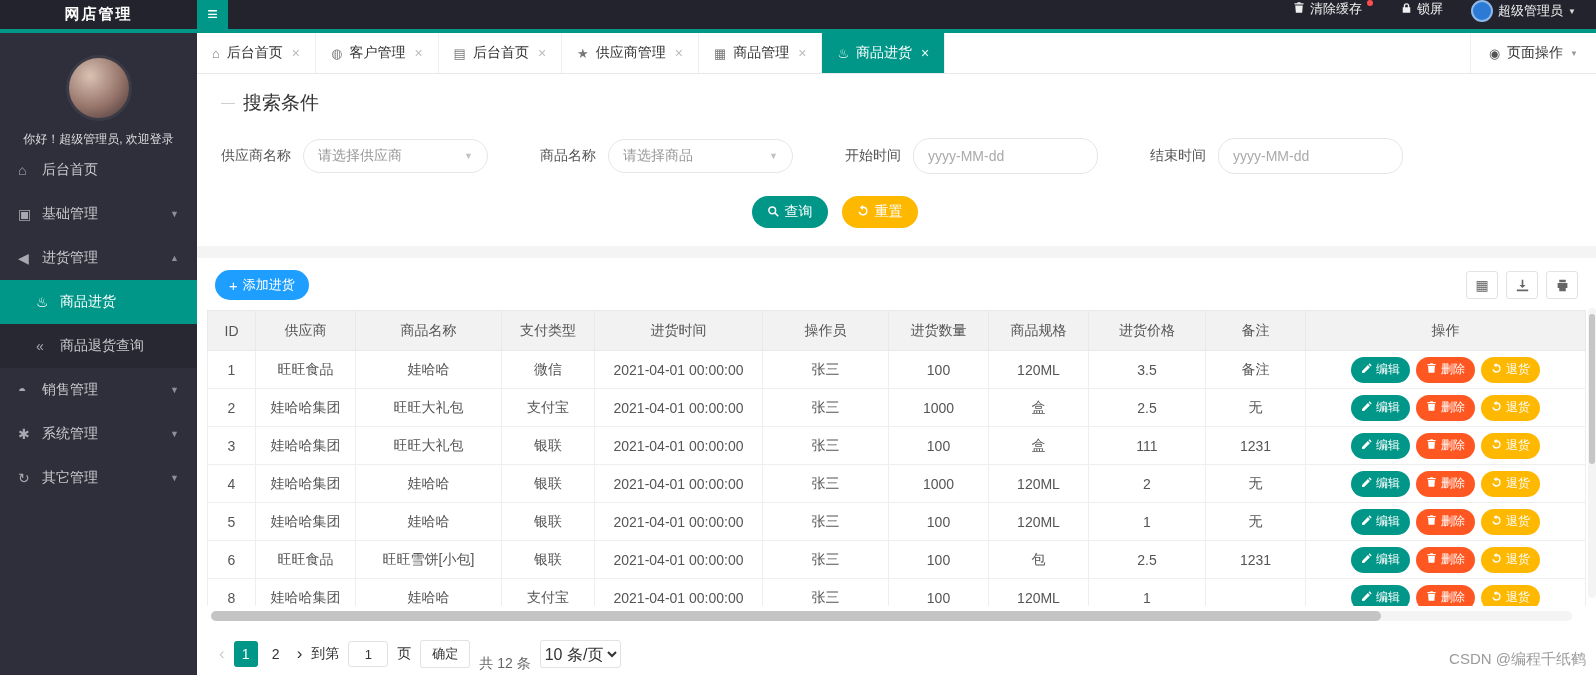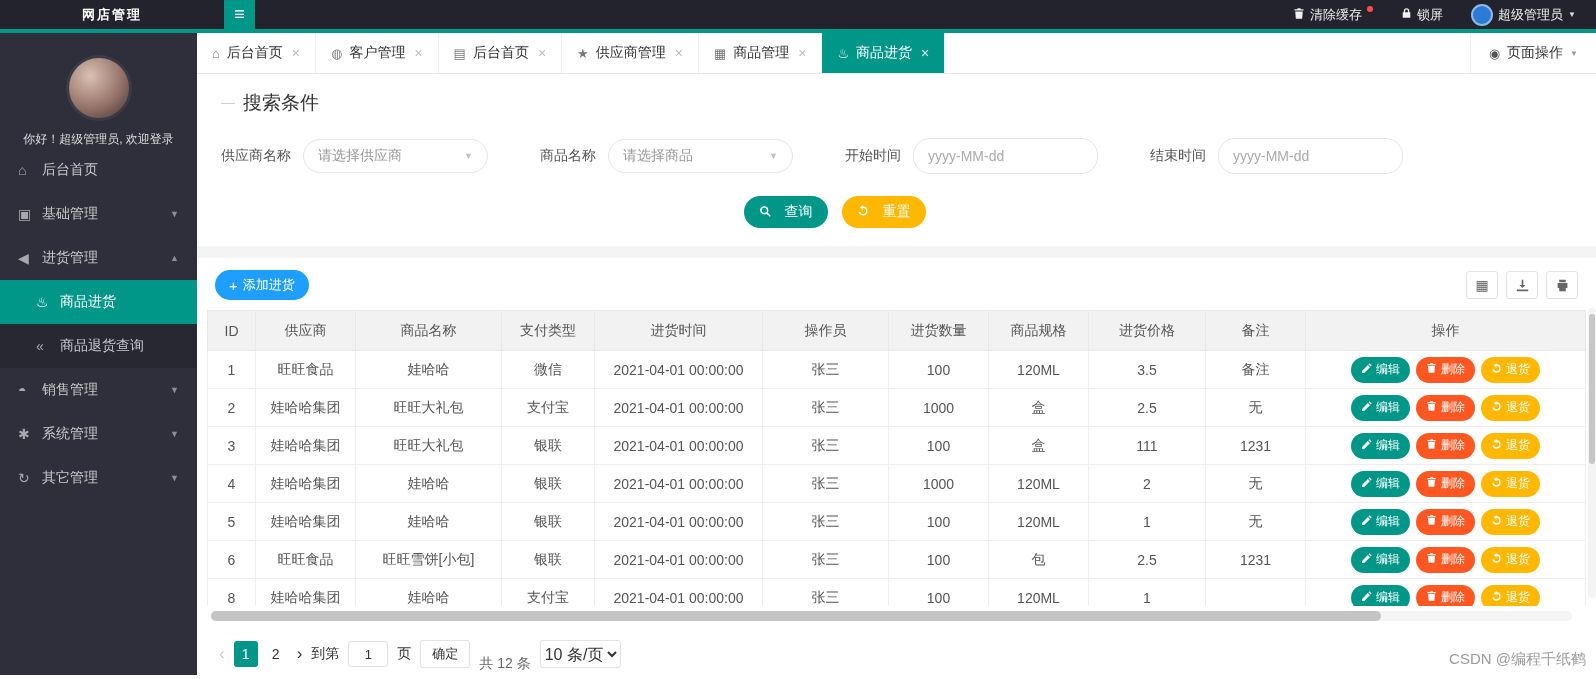--- a/index.html
+++ b/index.html
@@ -1,24 +1,24 @@
 <!DOCTYPE html>
 <html><head>
 <meta charset="utf-8">
 <style>
   * { margin:0; padding:0; box-sizing:border-box; }
   html,body { width:1596px; height:679px; overflow:hidden; font-family:"Liberation Sans","DejaVu Sans",sans-serif; background:#fff; }
   body { position:relative; }
 
   
   .topbar { height:33px; background:#23232e; border-bottom:4px solid #009688; display:flex; align-items:stretch; color:#fff; }
-  .brand { width:224px; display:flex; align-items:center; justify-content:center; font-size:13px; font-weight:bold; letter-spacing:2px; }
+  .brand { width:197px; display:flex; align-items:center; justify-content:center; font-size:15px; font-weight:bold; letter-spacing:2px; }
   .burger { width:31px; background:#009688; display:flex; align-items:center; justify-content:center; font-size:18px; cursor:pointer; }
   .flex1 { flex:1; }
-  .top-right { display:flex; align-items:center; gap:28px; margin-right:20px; font-size:13px; color:#f0f0f0; }
+  .top-right { display:flex; align-items:flex-start; gap:28px; margin-right:20px; font-size:13px; color:#f0f0f0; }
   .top-item { display:flex; align-items:center; gap:5px; cursor:pointer; position:relative; }
   .reddot { width:6px; height:6px; background:#ff4d4f; border-radius:50%; position:relative; top:-6px; }
   .brand-avatar { width:22px; height:22px; border-radius:50%; background:#2b7bd6; border:2px solid #8fb9e8; }
   .caret { font-size:8px; color:#ddd; }
 
   
   .layout { display:flex; height:642px; }
 
   
   .sidebar { width:197px; flex-shrink:0; background:#2f2f3b; color:#c8c9cc; }
@@ -54,21 +54,21 @@
   .sec-title { display:flex; align-items:center; gap:8px; font-size:19px; color:#333; }
   .dash { width:14px; height:1px; background:#cfcfcf; }
   .form-row { display:flex; align-items:center; margin-top:22px; }
   .fgroup { display:flex; align-items:center; margin-right:52px; }
   .flabel { font-size:14px; color:#555; margin-right:12px; white-space:nowrap; }
   .sel { width:185px; height:34px; border:1px solid #e6e6e6; border-radius:17px; background:#fff; display:flex; align-items:center; justify-content:space-between; padding:0 14px; font-size:14px; color:#999; cursor:pointer; }
   .sel .scaret { font-size:9px; color:#c2c2c2; }
   .dinput { width:185px; height:36px; border:1px solid #e6e6e6; border-radius:17px; padding:0 14px; font-size:14px; color:#666; outline:none; }
   .dinput::placeholder { color:#aaa; }
   .btn-row { display:flex; justify-content:center; gap:14px; margin:22px 0 18px; transform:translateX(-62px); }
-  .pbtn { height:32px; border:none; border-radius:16px; padding:8px 15px; color:#fff; font-size:14px; display:inline-flex; align-items:center; gap:14px; cursor:pointer; }
+  .pbtn { height:32px; border:none; border-radius:16px; padding:8px 15px; color:#fff; font-size:14px; display:inline-flex; align-items:center; gap:6px; cursor:pointer; }
   .divider { height:12px; background:#f4f4f4; }
 
   
   .table-card { padding:12px 10px 0; position:relative; flex:1; }
   .toolbar { display:flex; align-items:center; padding:0 8px; }
   .add-btn { height:30px; border:none; border-radius:15px; padding:0 14px; background:#1E9FFF; color:#fff; font-size:13px; display:inline-flex; align-items:center; gap:5px; cursor:pointer; }
   .add-btn .plus { font-size:15px; }
   .tool-group { margin-left:auto; display:flex; gap:8px; }
   .tool-icon { width:32px; height:28px; border:1px solid #e2e2e2; border-radius:3px; background:#fff; display:flex; align-items:center; justify-content:center; color:#666; cursor:pointer; font-size:14px; }
   .table-viewport { margin-top:10px; height:296px; overflow:hidden; position:relative; }

